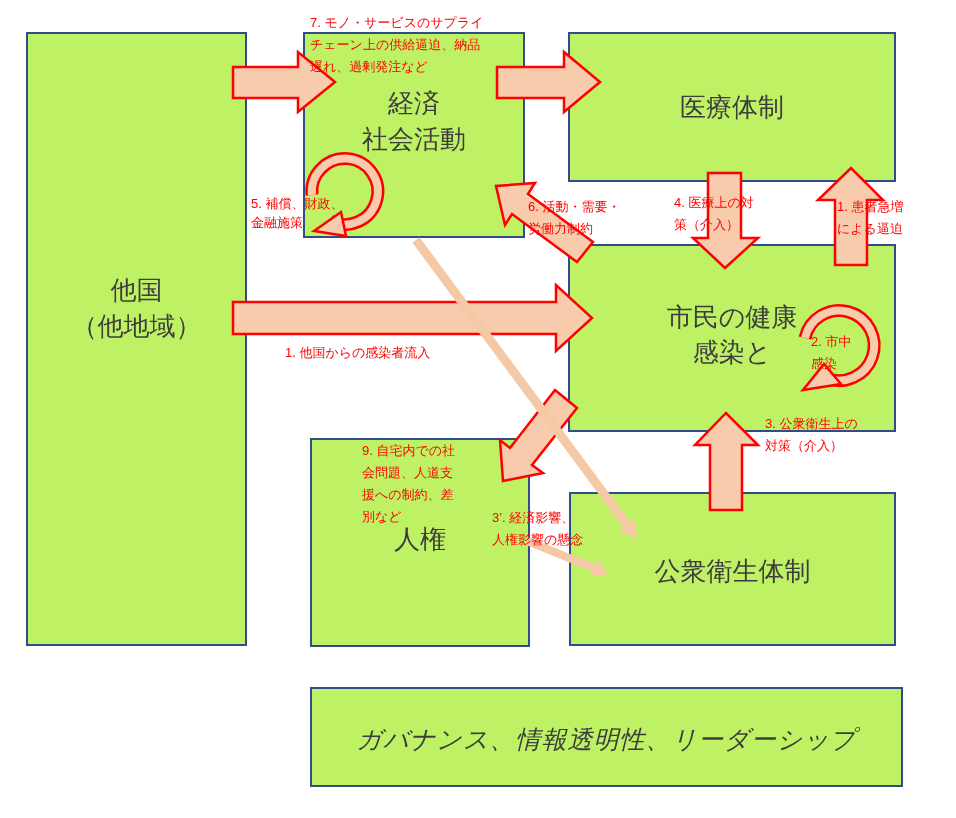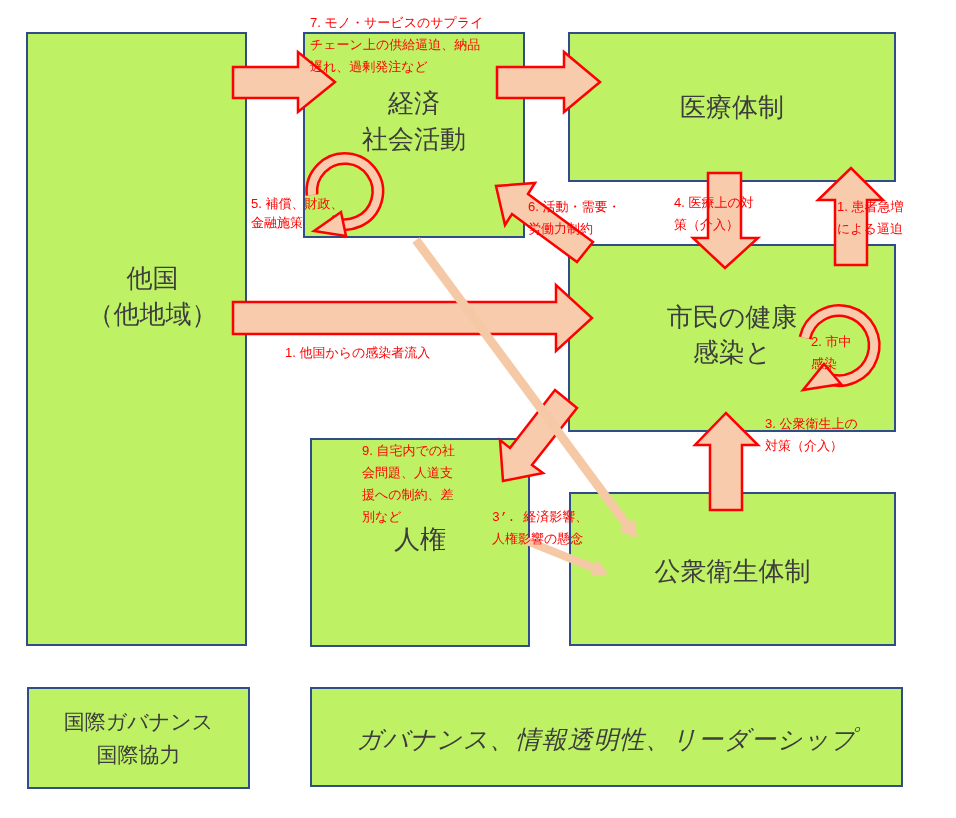--- a/index.html
+++ b/index.html
@@ -23,21 +23,21 @@
   }
   svg.arrows{position:absolute;left:0;top:0;z-index:3;}
   svg.arrows *{vector-effect:non-scaling-stroke;}
 </style>
 </head>
 <body>
 
 <div id="canvas">
 
   <div class="box" style="left:26px;top:32px;width:221px;height:614px;">
-    <div class="box-label" style="top:226px;margin-left:16px;">
+    <div class="box-label" style="top:238px;">
       <div>他国</div>
       <div>（他地域）</div>
     </div>
   </div>
 
   <div class="box" style="left:303px;top:32px;width:222px;height:206px;">
     <div class="box-label" style="top:51px;">
       <div>経済</div>
       <div>社会活動</div>
     </div>
@@ -61,26 +61,20 @@
       <div>人権</div>
     </div>
   </div>
 
   <div class="box" style="left:569px;top:492px;width:327px;height:154px;">
     <div class="box-label" style="top:59px;">
       <div>公衆衛生体制</div>
     </div>
   </div>
 
-  <div class="box" style="left:27px;top:687px;width:223px;height:102px;">
-    <div class="box-label small" style="top:16px;">
-      <div>国際ガバナンス</div>
-      <div>国際協力</div>
-    </div>
-  </div>
 
   <div class="box" style="left:310px;top:687px;width:593px;height:100px;font-style:italic;">
     <div class="box-label wide" style="top:34px;">
       <div>ガバナンス、情報透明性、リーダーシップ</div>
     </div>
   </div>
 
   <svg class="arrows" width="956" height="818" viewBox="0 0 956 818">
 
     <polygon points="233,67 298,67 298,52 335,82 298,112 298,98 233,98" fill="#f7cbac" stroke="#ff0000" stroke-width="2.5"></polygon>
@@ -154,18 +148,18 @@
     <div>対策（介入）</div>
   </div>
 
   <div class="rlabel" style="left:362px;top:440px;">
     <div>9. 自宅内での社</div>
     <div>会問題、人道支</div>
     <div>援への制約、差</div>
     <div>別など</div>
   </div>
 
-  <div class="rlabel" style="left:492px;top:507px;font-family:Liberation Mono, monospace;">
+  <div class="rlabel" style="left:492px;top:507px;">
     <div>3’. 経済影響、</div>
     <div>人権影響の懸念</div>
   </div>
 
 </div>
 
 </body></html>

